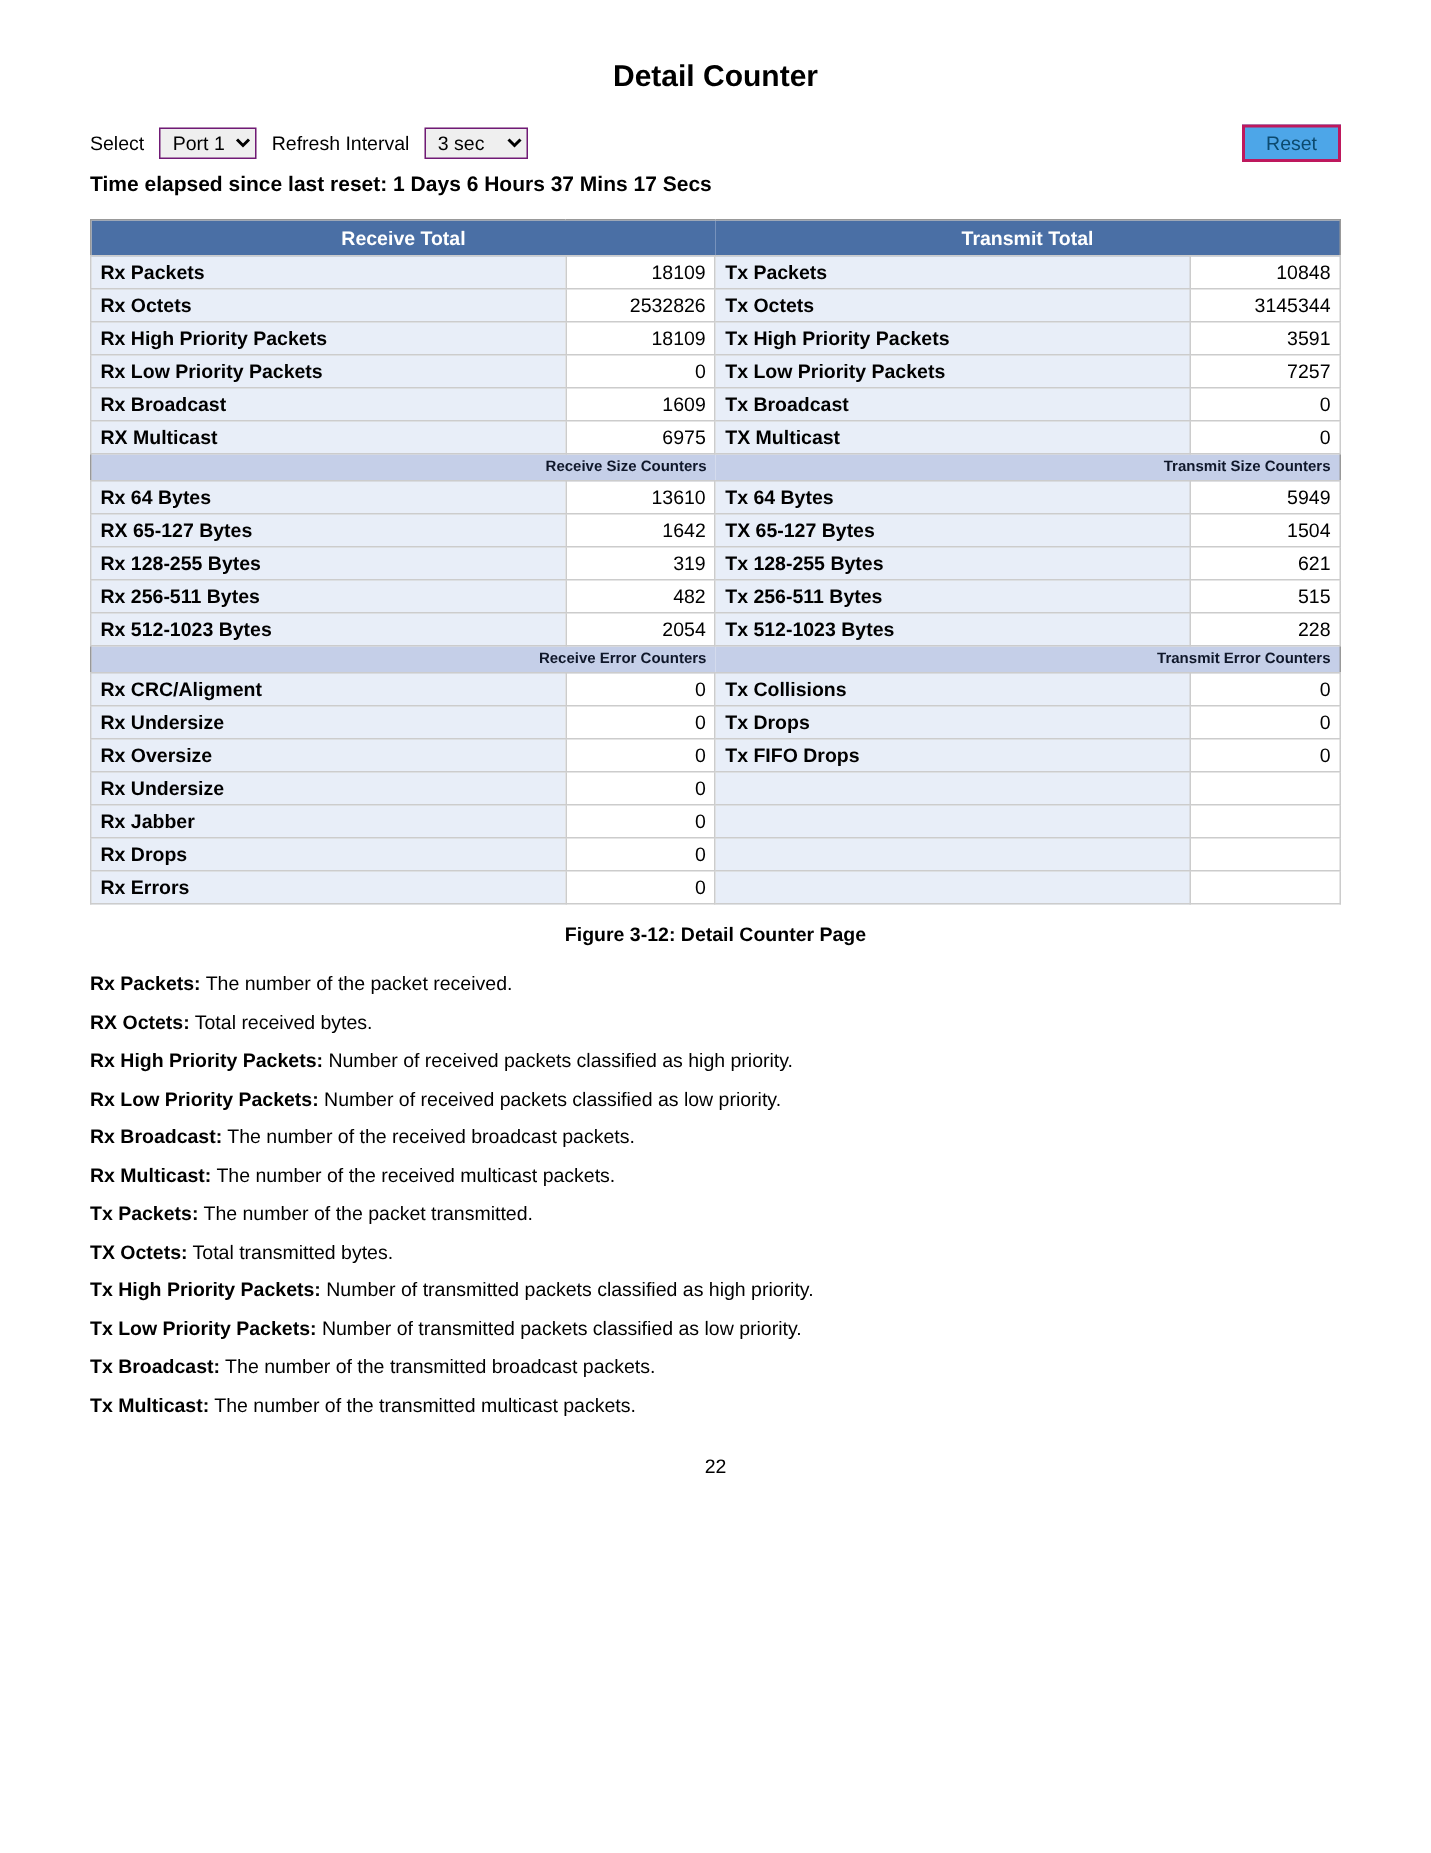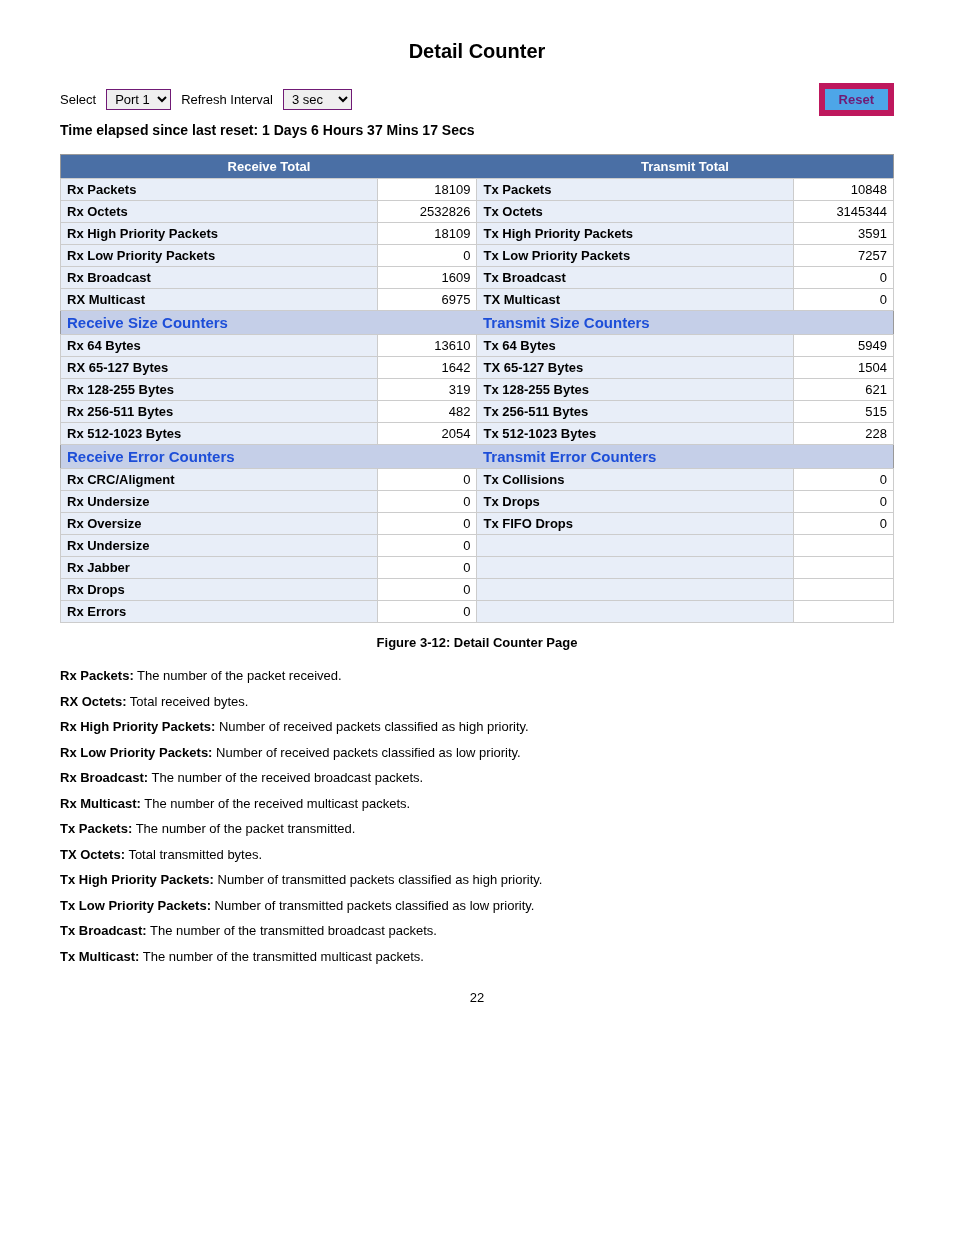--- a/index.html
+++ b/index.html
@@ -27,24 +27,24 @@
     .controls label { font-size: 13px; }
     .controls select {
       font-size: 13px;
       padding: 1px 4px;
       border: 1px solid #701a75;
     }
     .controls .refresh-label { }
     .reset-btn {
       margin-left: auto;
       background: #4da6e8;
-      border: 6px solid #be185d;
-      color: #701a75;
-      font-size: 13px;
-      font-weight: bold;
+      border: 2px solid #be185d;
+      color: #0c4a6e;
+      font-size: 13px;
+      font-weight: normal;
       padding: 3px 14px;
       cursor: pointer;
     }
     .elapsed {
       font-size: 14px;
       font-weight: bold;
       margin-bottom: 16px;
     }
     table.main-table {
       width: 100%;
@@ -83,24 +83,24 @@
       font-weight: bold;
       width: 22%;
     }
     table.main-table td.value-cell-right {
       text-align: right;
       width: 6%;
       background: #fff;
     }
     table.main-table tr.sub-header th {
       background: #c5cfe8;
-      color: #1d4ed8;
-      text-align: left;
-      font-weight: bold;
-      font-size: 15px;
+      color: #0f172a;
+      text-align: right;
+      font-weight: bold;
+      font-size: 10px;
       padding: 3px 6px;
     }
     .figure-caption {
       text-align: center;
       font-weight: bold;
       font-size: 13px;
       margin-bottom: 16px;
     }
     .description p {
       font-size: 13px;

